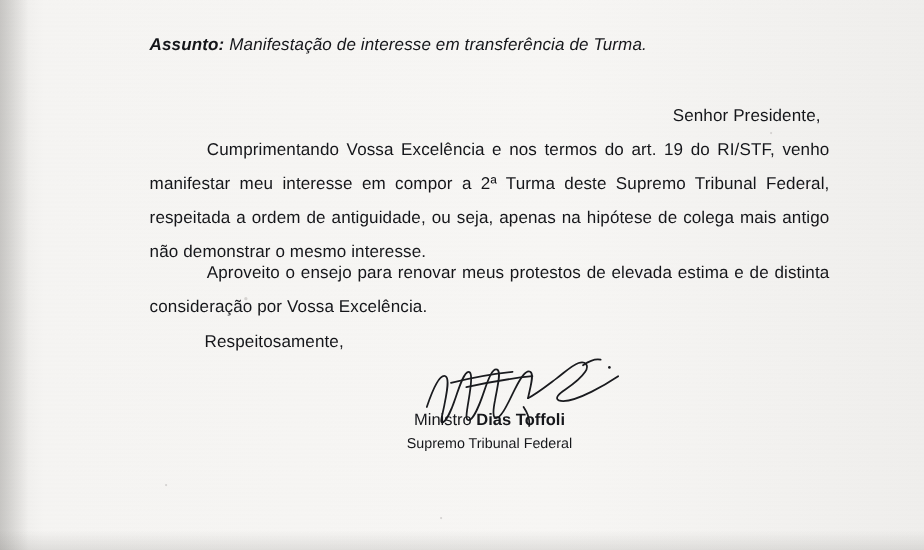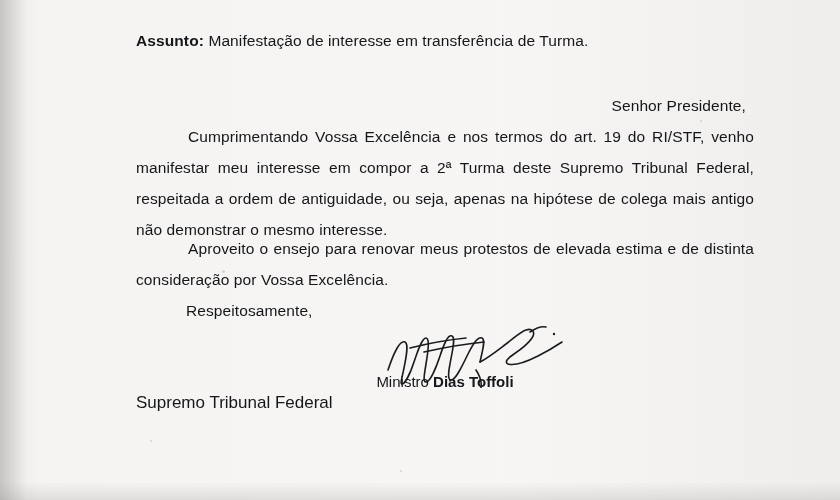--- a/index.html
+++ b/index.html
@@ -41,20 +41,21 @@
     height: 500px;
   }
   .subject-line {
     position: absolute;
     left: 136px;
     top: 32px;
     width: 600px;
     font-size: 15.5px;
     color: #15161a;
     letter-spacing: .1px;
+    font-style: italic;
   }
   .subject-line .label {
     font-weight: bold;
   }
   .para {
     position: absolute;
     color: #15161a;
     font-size: 15.5px;
     line-height: 31px;
     text-align: justify;
@@ -103,21 +104,22 @@
     line-height: 20px;
   }
   .sig-name .nm {
     font-weight: bold;
   }
   .sig-org {
     position: absolute;
     top: 393px;
     left: 136px;
     width: 618px;
-    font-size: 17px;
+    text-align: center;
+    font-size: 13px;
     color: #16171b;
     line-height: 20px;
   }
   .speck {
     position: absolute;
     background: #b9b7b4;
     border-radius: 50%;
     opacity: .55;
   }
   .edge-shadow-left {

